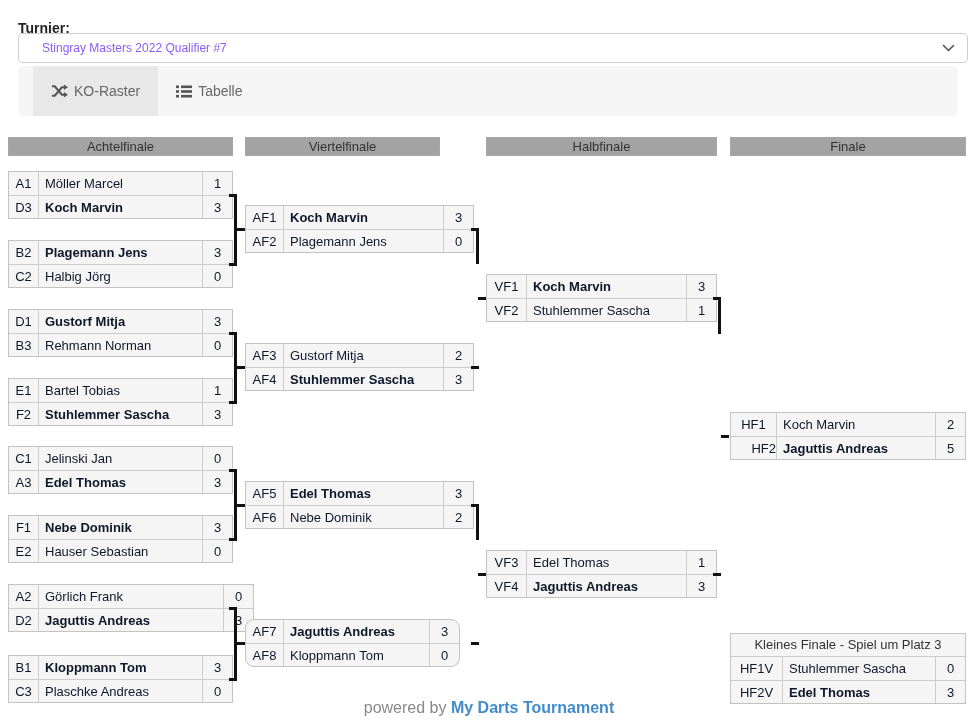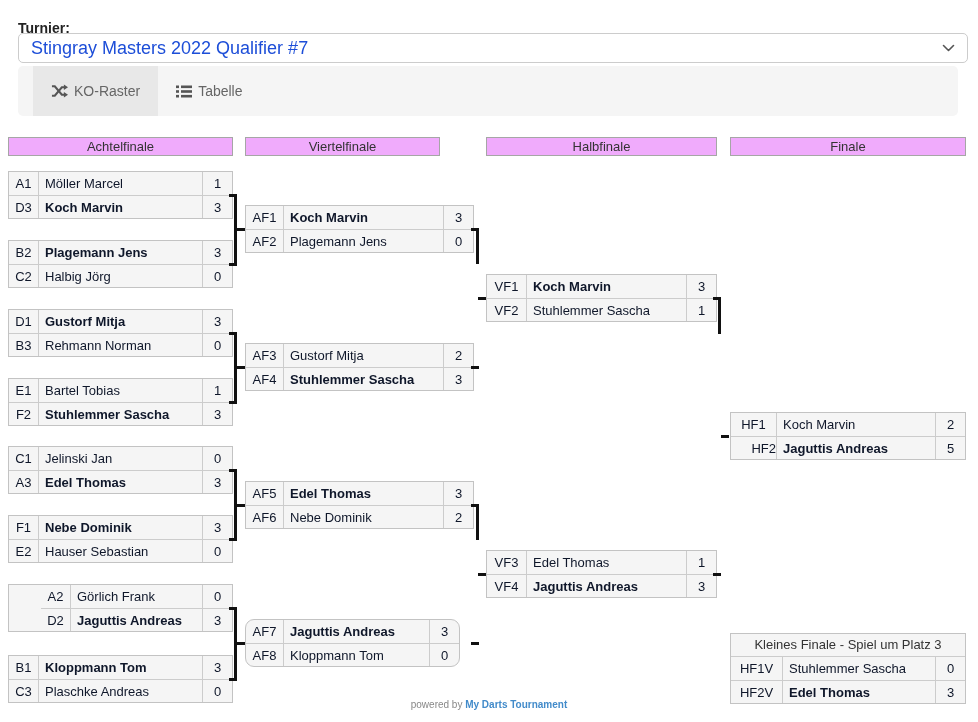--- a/index.html
+++ b/index.html
@@ -5,45 +5,45 @@
   * { box-sizing: border-box; margin: 0; padding: 0; }
   html,body { background:#fff; }
   body { font-family: "Liberation Sans", sans-serif; }
   .page { position:relative; width:978px; height:722px; background:#fff; overflow:hidden; }
 
   
   .tlabel { position:absolute; left:18px; top:20px; font-size:14px; font-weight:bold; color:#222; }
   .tselect { position:absolute; left:18px; top:33px; width:950px; height:30px; background:#fff;
              border:1px solid #ccc; border-radius:5px; display:flex; align-items:center;
              padding:0 12px; cursor:pointer; }
-  .tselect .val { flex:1; font-size:18px; color:#1d4ed8; }
+  .tselect .val { flex:1; font-size:12px; color:#8b5cf6;margin-left:11px; }
   .tabbar { position:absolute; left:18px; top:66px; width:940px; height:50px; background:#f5f5f5;
             border-radius:5px; display:flex; align-items:stretch; }
   .tab { display:flex; align-items:center; gap:6px; padding:0 18px; margin-left:0;
          font-size:14px; color:#666; cursor:pointer; }
   .tab.first { margin-left:15px; }
   .tab.active { background:#e8e8e8; }
   .tab svg { display:block; }
 
   
-  .round-header { position:absolute; height:19px; line-height:17px; background:#f0abfc;
+  .round-header { position:absolute; height:19px; line-height:17px; background:#a3a3a3;
                   border:1px solid #a6a6a6; text-align:center; font-size:13px; color:#333; }
   .match { position:absolute; background:#f5f5f5; border:1px solid #c3c3c3; }
   .mrow { display:flex; height:23px; line-height:23px; font-size:13px; color:#0f172a; }
   .mrow + .mrow { border-top:1px solid #ccc; }
   .mcode { flex:none; border-right:1px solid #ccc; text-align:center; }
   .mname { flex:1; padding:0 6px; white-space:nowrap; overflow:hidden; }
   .mname.w { font-weight:bold; }
   .mscore { flex:none; width:30px; border-left:1px solid #ccc; text-align:center; }
   .third-title { height:23px; line-height:22px; text-align:center; font-size:13px; color:#333;
                  border-bottom:1px solid #ccc; }
   .conn { position:absolute; background:#111; }
 
   
-  .footer { position:absolute; left:0; top:699px; width:100%; text-align:center; font-size:10px; color:#888; }
+  .footer { position:absolute; left:0; top:699px; width:100%; text-align:center; font-size:16px; color:#888; }
   .footer a { color:#428bca; font-weight:bold; text-decoration:none; }
 </style>
 </head>
 <body>
 
 <div class="page">
 
   <div class="tlabel">Turnier:</div>
 
   <div class="tselect">
@@ -152,21 +152,21 @@
           <div class="mcode" style="width: 30px;">F1</div>
           <div class="mname w">Nebe Dominik</div>
           <div class="mscore">3</div>
         </div>
         <div class="mrow">
           <div class="mcode" style="width: 30px;">E2</div>
           <div class="mname">Hauser Sebastian</div>
           <div class="mscore">0</div>
         </div>
       </div>
-      <div class="match" style="left: 8px; top: 584px; width: 225px; padding-left: 32px;">
+      <div class="match" style="left: 8px; top: 584px; width: 246px;">
         <div class="mrow">
           <div class="mcode" style="width: 30px;">A2</div>
           <div class="mname">Görlich Frank</div>
           <div class="mscore">0</div>
         </div>
         <div class="mrow">
           <div class="mcode" style="width: 30px;">D2</div>
           <div class="mname w">Jaguttis Andreas</div>
           <div class="mscore">3</div>
         </div>

